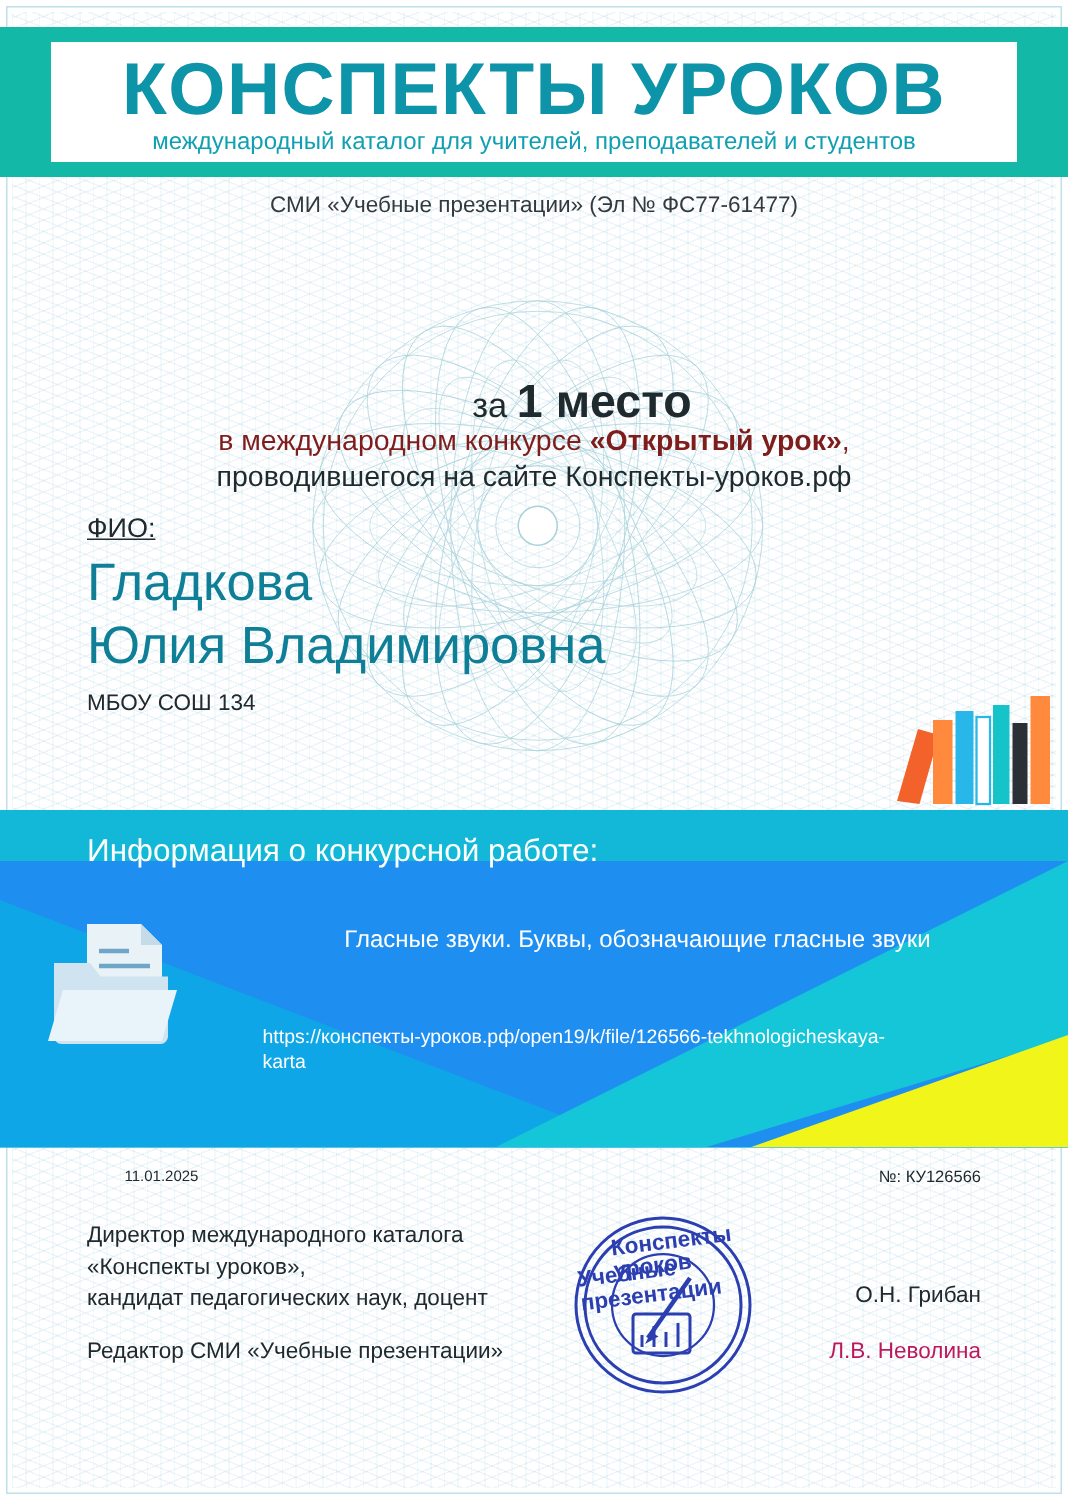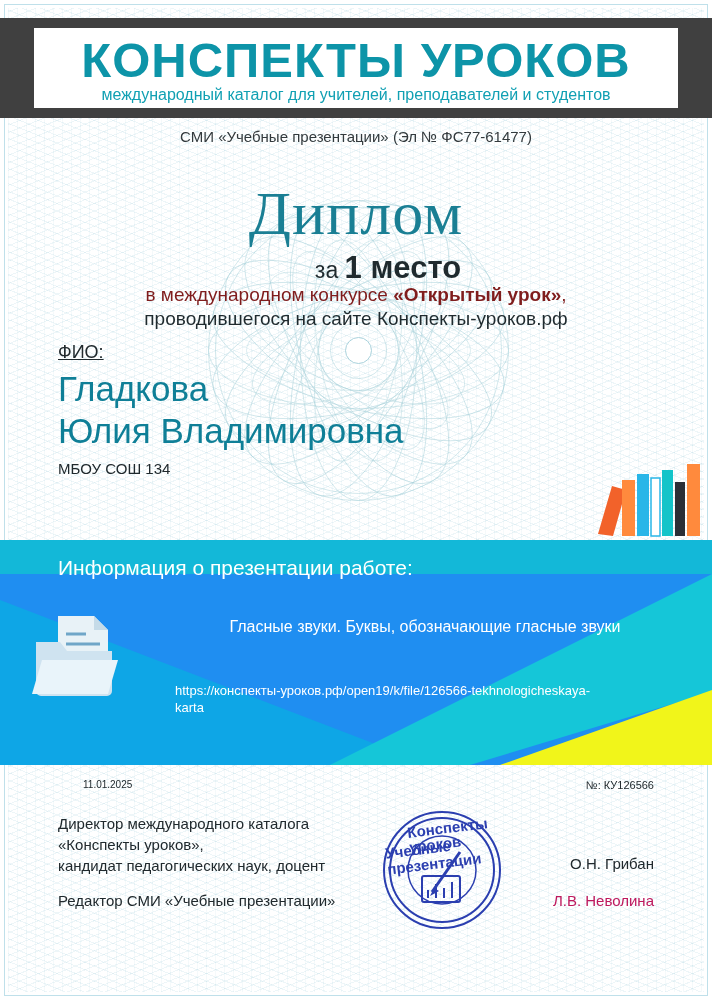--- a/index.html
+++ b/index.html
@@ -35,21 +35,21 @@
     border: 1px solid #bfe0ea;
     pointer-events: none;
   }
 
   
   .header {
     position: absolute;
     left: 0; top: 18px;
     width: 712px;
     height: 100px;
-    background: #404040;
+    background: #14b8a6;
   }
   .header-inner {
     position: absolute;
     left: 34px; top: 10px;
     width: 644px;
     height: 80px;
     background: #ffffff;
     text-align: center;
   }
   .header-title {
@@ -341,21 +341,20 @@
         </g>
         <circle cx="172.5" cy="172.5" rx="40" r="40"></circle>
         <circle cx="172.5" cy="172.5" r="28"></circle>
         <circle cx="172.5" cy="172.5" r="150"></circle>
         <circle cx="172.5" cy="172.5" r="143"></circle>
       </g>
       <circle cx="172.5" cy="172.5" r="13" fill="#ffffff" stroke="#a9d2dc" stroke-width="1"></circle>
     </svg>
   </div>
 
-  <div class="diploma-word">Диплом</div>
   <div class="place-line">
     <span>за </span><span class="big">1 место</span>
   </div>
   <div class="contest-line">
     <span>в международном конкурсе </span><b>«Открытый урок»</b><span>,</span>
   </div>
   <div class="site-line">проводившегося на сайте Конспекты-уроков.рф</div>
 
   <div class="fio-label">ФИО:</div>
   <div class="fio-name">
@@ -378,21 +377,21 @@
     </svg>
   </div>
 
   <div class="info-band">
     <div class="band-cyan"></div>
     <div class="band-blue"></div>
     <div class="band-blue2"></div>
     <div class="band-cyan-right"></div>
     <div class="band-yellow"></div>
 
-    <div class="info-title">Информация о презентации работе:</div>
+    <div class="info-title">Информация о конкурсной работе:</div>
 
     <div class="folder-icon">
       <svg width="110" height="100" viewBox="0 0 110 100" xmlns="http://www.w3.org/2000/svg">
         <path d="M30 8 h36 l14 14 v46 h-50 z" fill="#e8f2f7"></path>
         <path d="M66 8 v14 h14 z" fill="#c5dbe8"></path>
         <g stroke="#6fa6c8" stroke-width="3">
           <line x1="38" y1="26" x2="58" y2="26"></line>
           <line x1="38" y1="36" x2="72" y2="36"></line>
           <line x1="38" y1="46" x2="72" y2="46"></line>
         </g>

